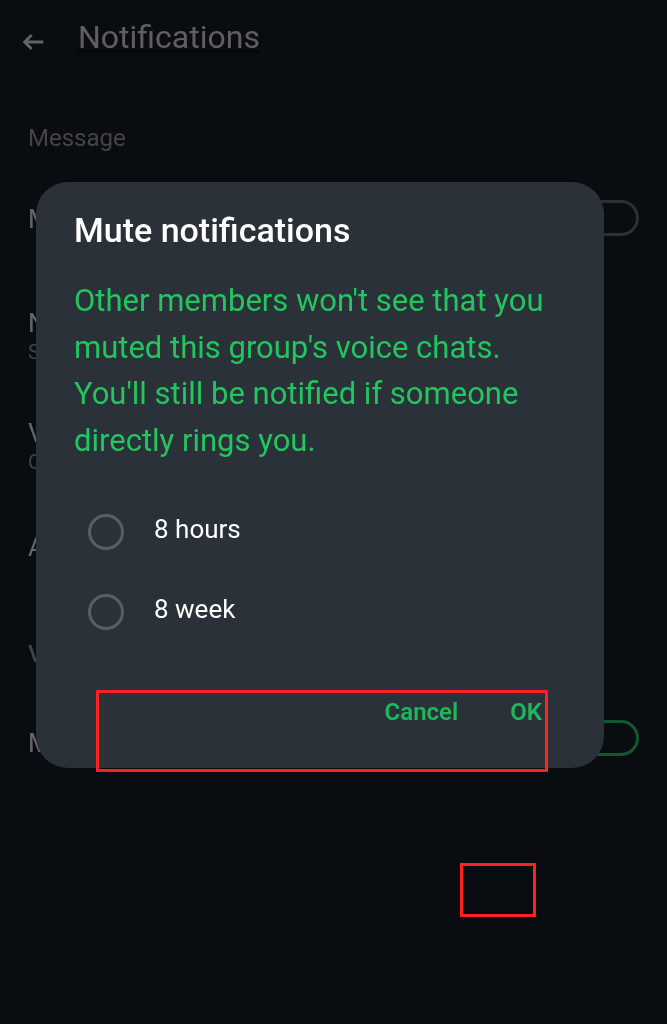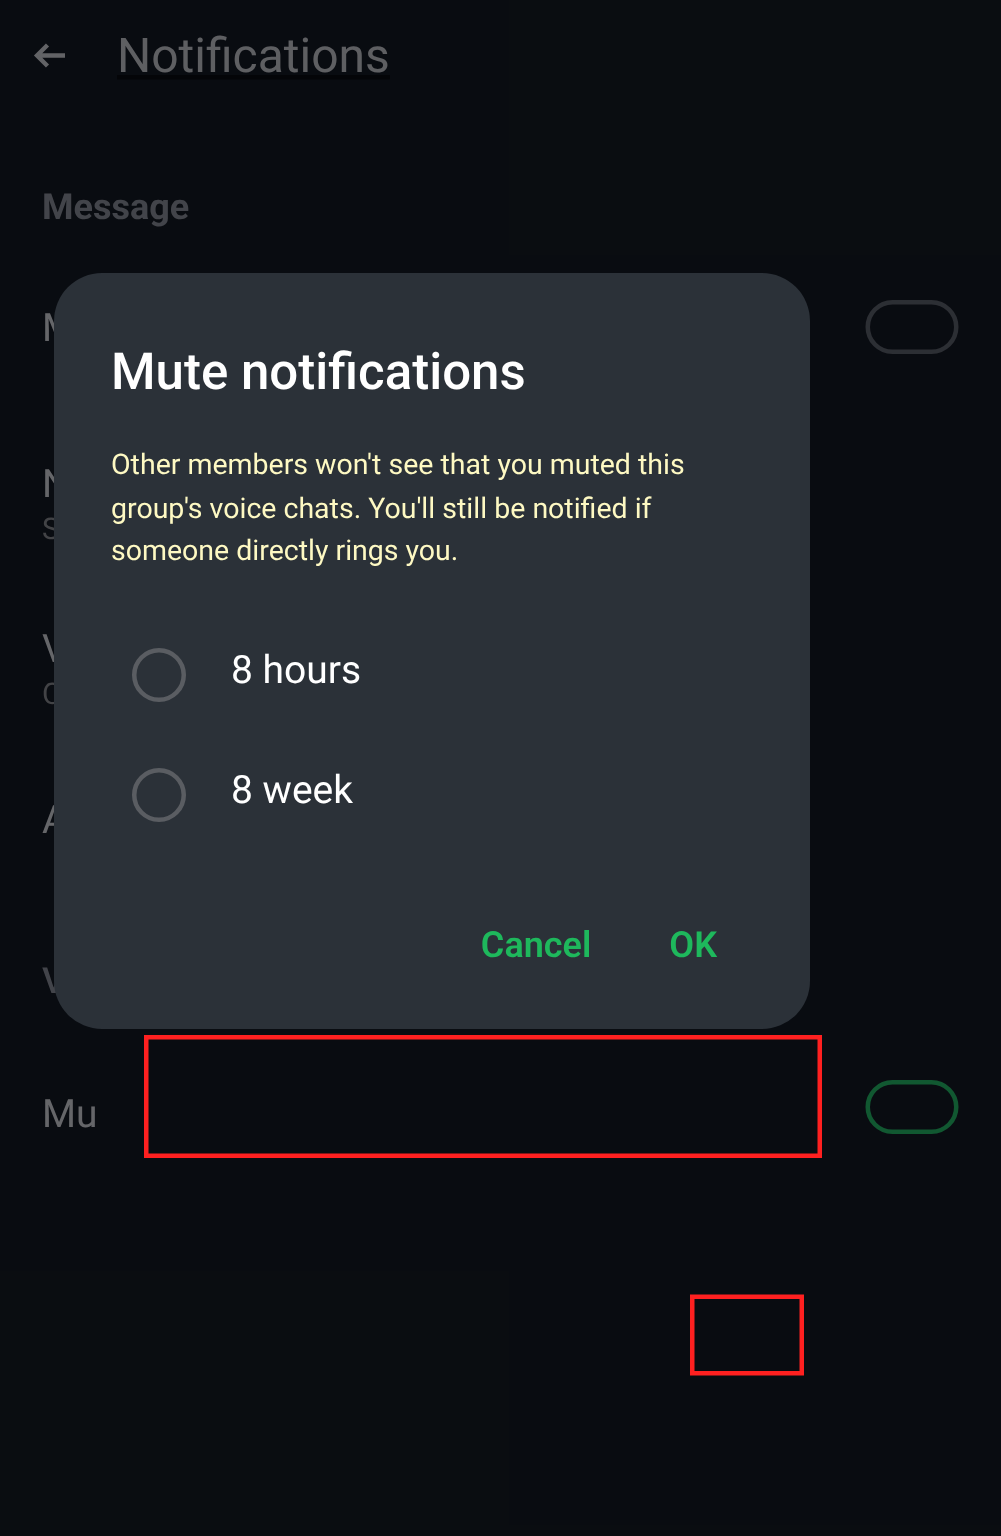--- a/index.html
+++ b/index.html
@@ -10,21 +10,21 @@
     }
     body {
       width: 667px;
       height: 1024px;
       background: #0d1015;
       position: relative;
       overflow: hidden;
     }
     .header {
       display: flex;
-      align-items: center;
+      align-items: flex-end;
       padding: 18px 20px;
       gap: 30px;
       text-decoration: underline;
     }
     .back-arrow {
       width: 28px;
       height: 28px;
       display: flex;
       align-items: center;
       justify-content: center;
@@ -35,21 +35,21 @@
       fill: none;
     }
     .header-title {
       color: #c8c8c8;
       font-size: 32px;
       font-weight: 400;
     }
     .section-heading {
       color: #8a8d92;
       font-size: 24px;
-      font-weight: 700;
+      font-weight: 400;
       padding: 50px 0 0 28px;
     }
     .toggle {
       width: 62px;
       height: 36px;
       border-radius: 18px;
       border: 3px solid #5a5d62;
       position: relative;
     }
     .toggle.on {
@@ -57,34 +57,34 @@
     }
     .overlay {
       position: absolute;
       inset: 0;
       background: rgba(8, 10, 14, 0.55);
     }
     .dialog {
       position: absolute;
       left: 36px;
       top: 182px;
-      width: 504px;
+      width: 568px;
       background: #2b3138;
       border-radius: 32px;
-      padding: 46px 38px 32px 38px;
+      padding: 28px 38px 32px 38px;
     }
     .dialog-title {
       color: #ffffff;
       font-size: 34px;
       font-weight: 500;
       margin-bottom: 28px;
     }
     .dialog-body {
-      color: #fef9c3;
-      font-size: 19px;
+      color: #22c55e;
+      font-size: 31px;
       line-height: 1.5;
       margin-bottom: 28px;
     }
     .radio-row {
       display: flex;
       align-items: flex-start;
       gap: 30px;
       padding: 22px 14px;
     }
     .radio-outer {

